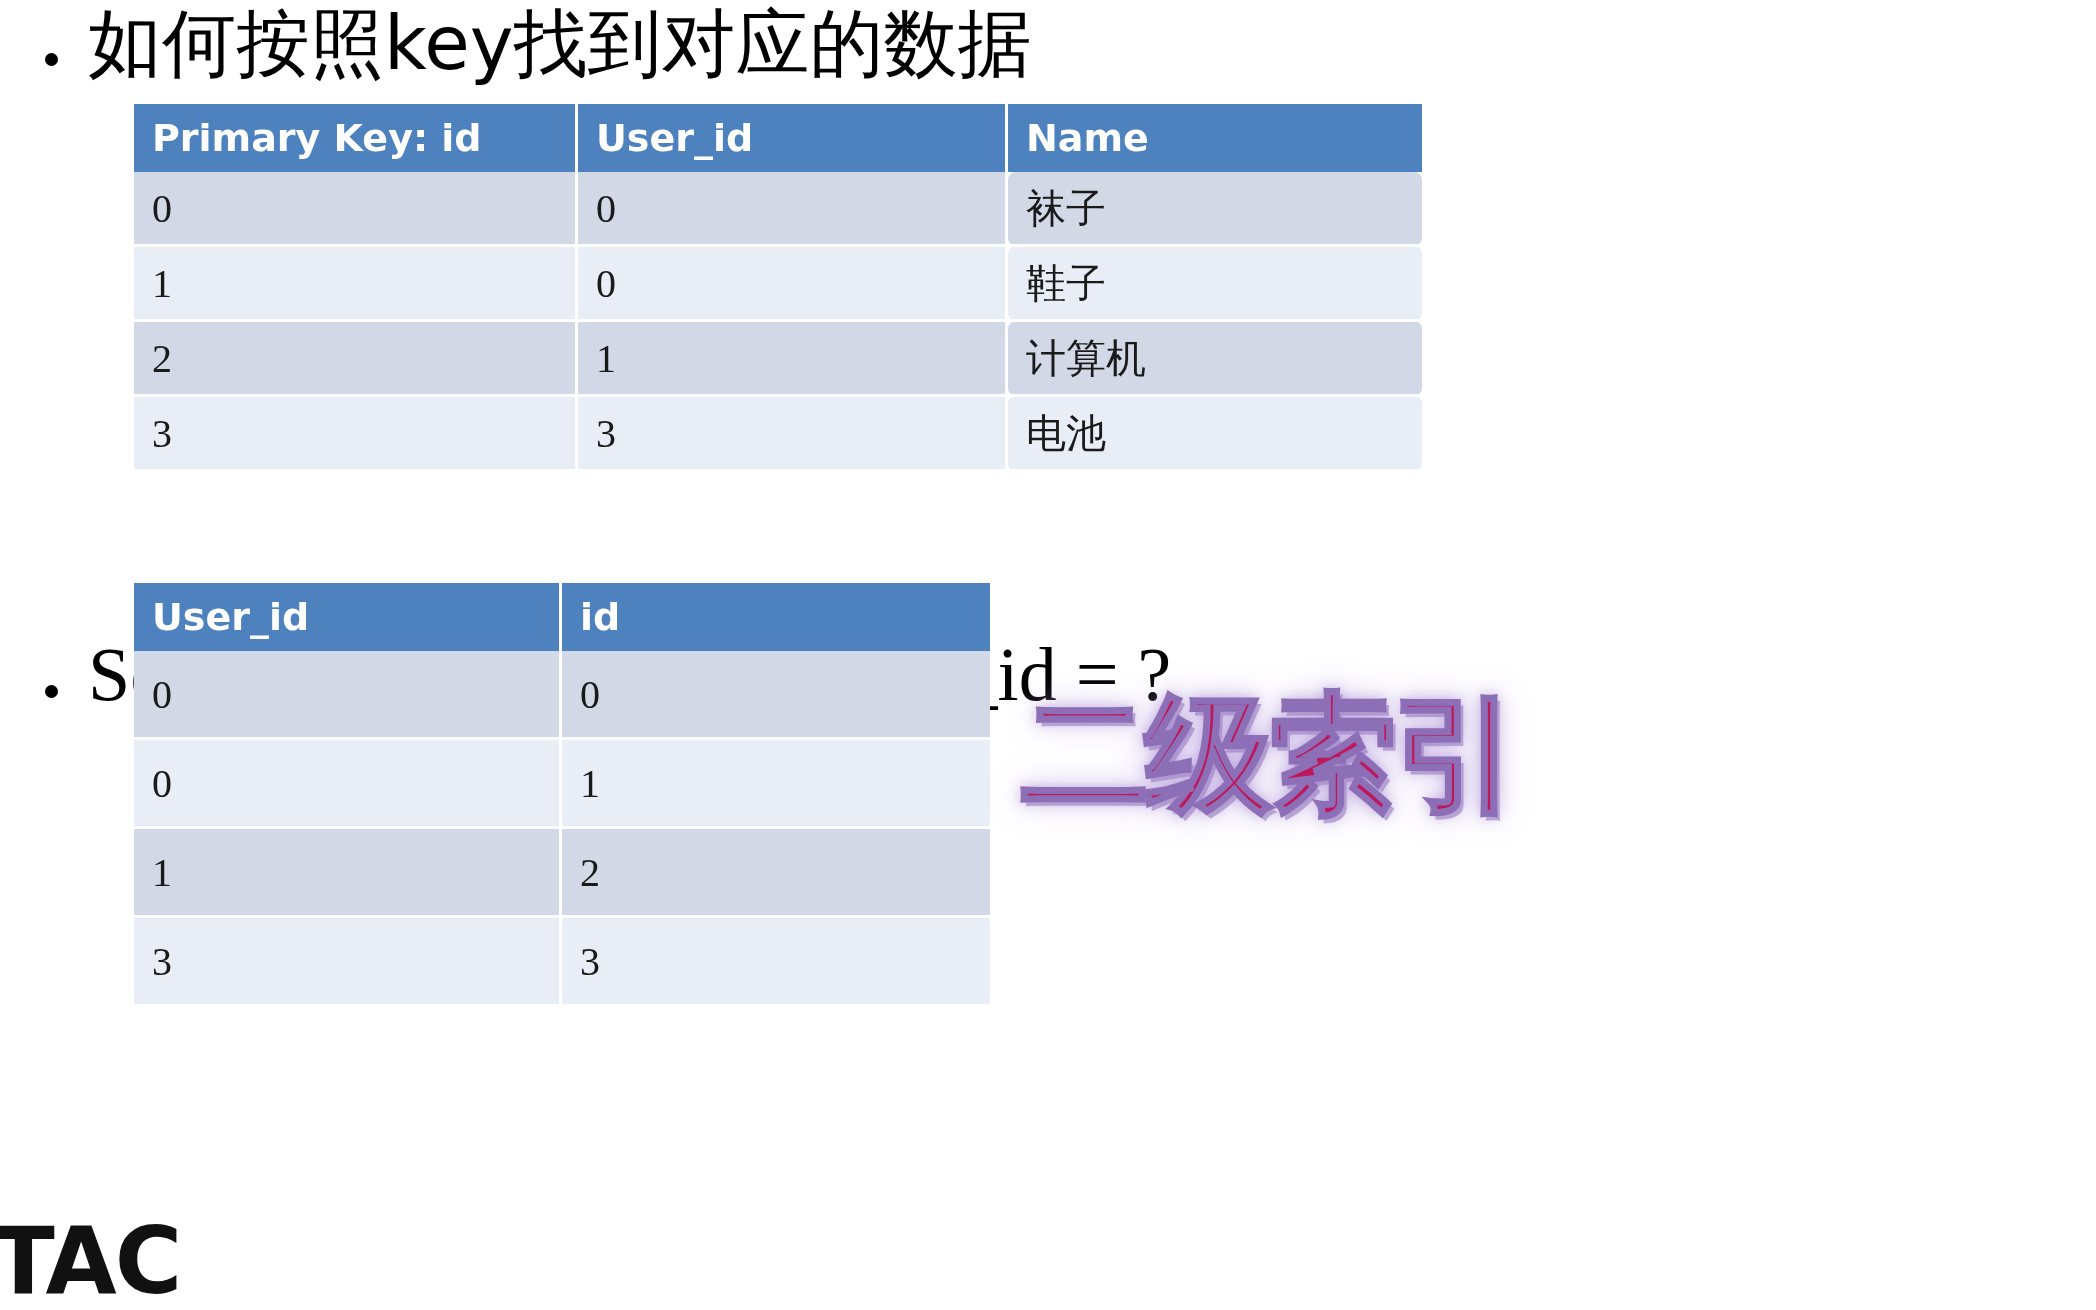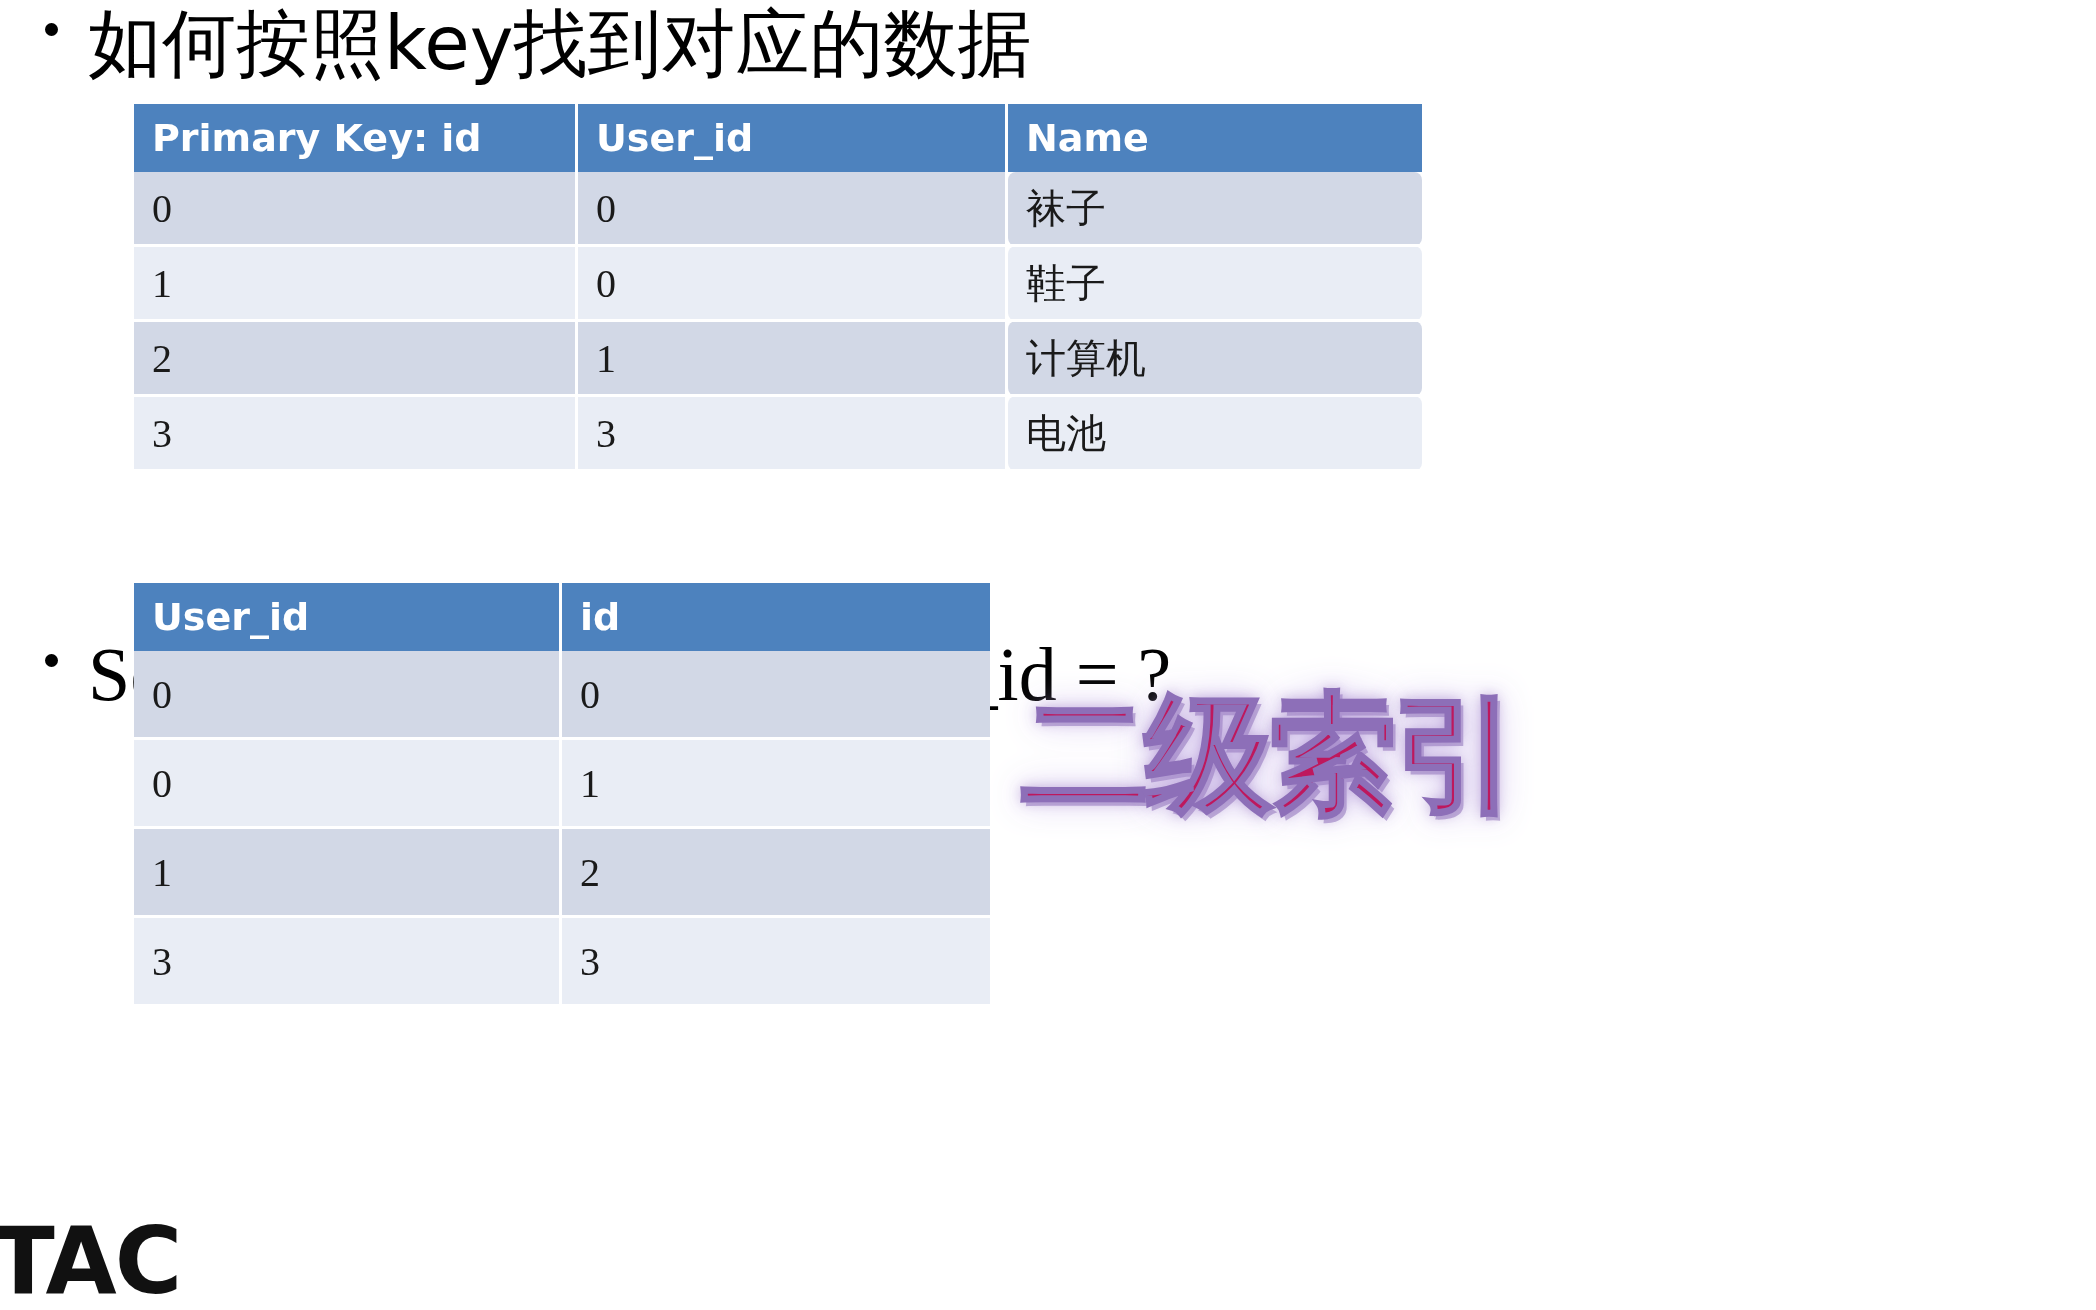--- a/index.html
+++ b/index.html
@@ -13,21 +13,21 @@
     position: relative;
     overflow: hidden;
     font-family: "Liberation Serif", serif;
     color: #000000;
   }
 
   
   .bullet-line {
     position: absolute;
     display: flex;
-    align-items: center;
+    align-items: flex-end;
     white-space: nowrap;
   }
   .bullet-dot {
     width: 13px;
     height: 13px;
     border-radius: 50%;
     background: #000;
     display: inline-block;
     margin-right: 30px;
     flex: 0 0 auto;

